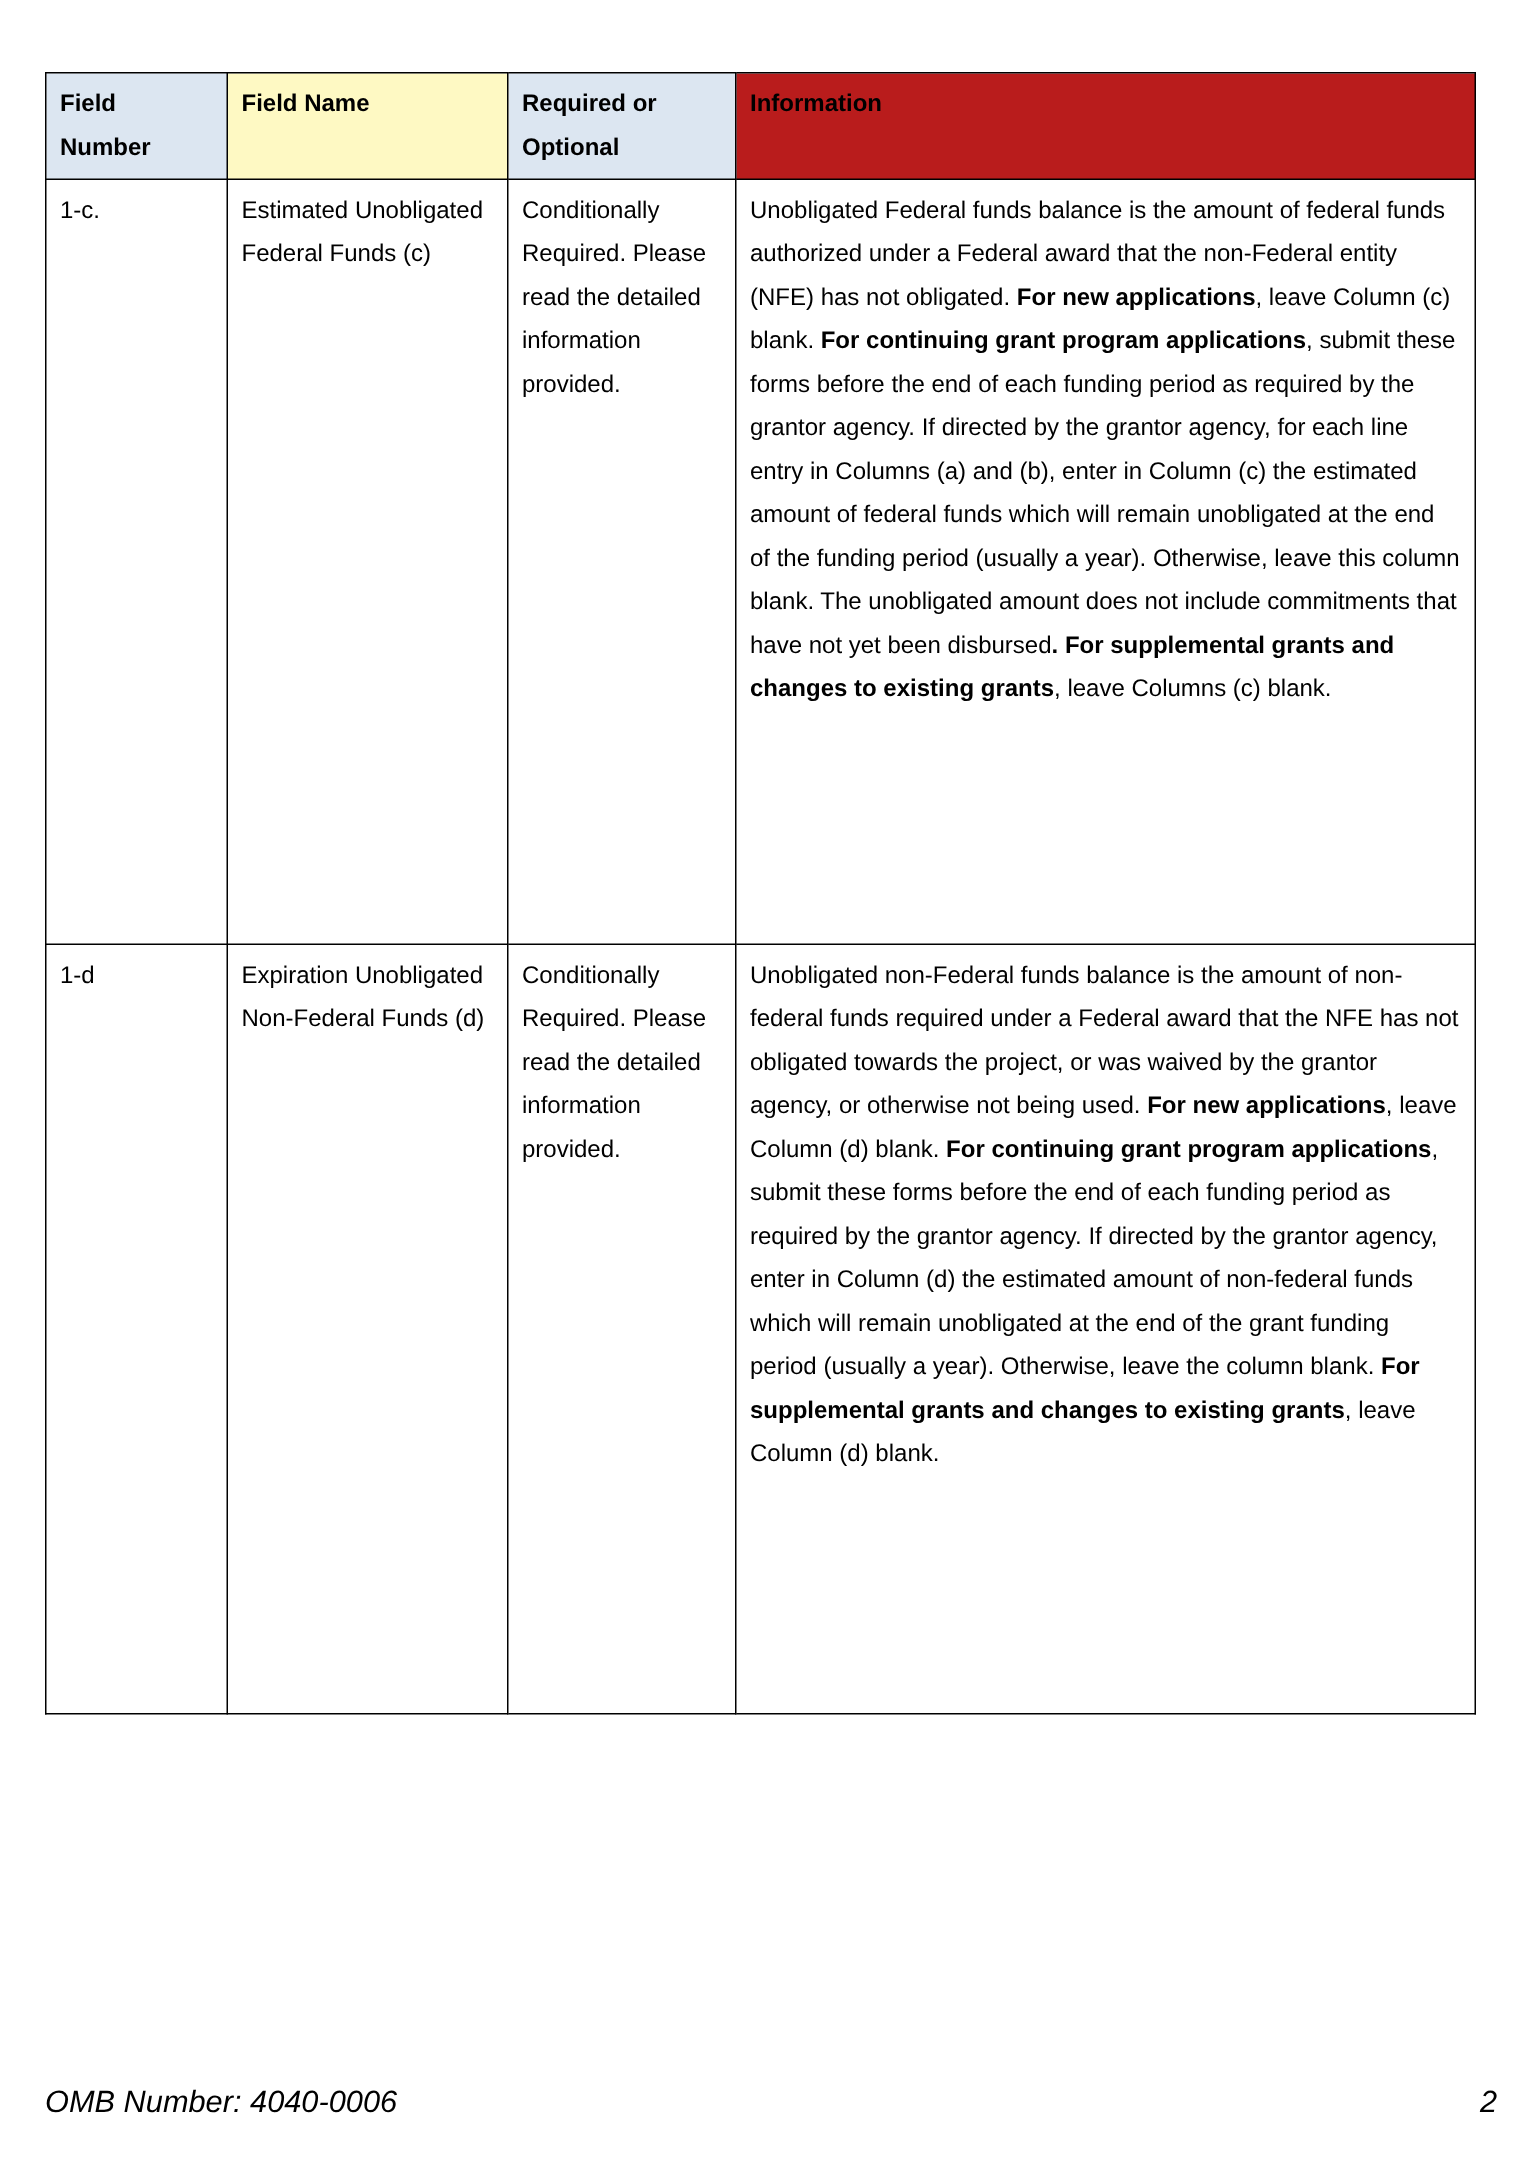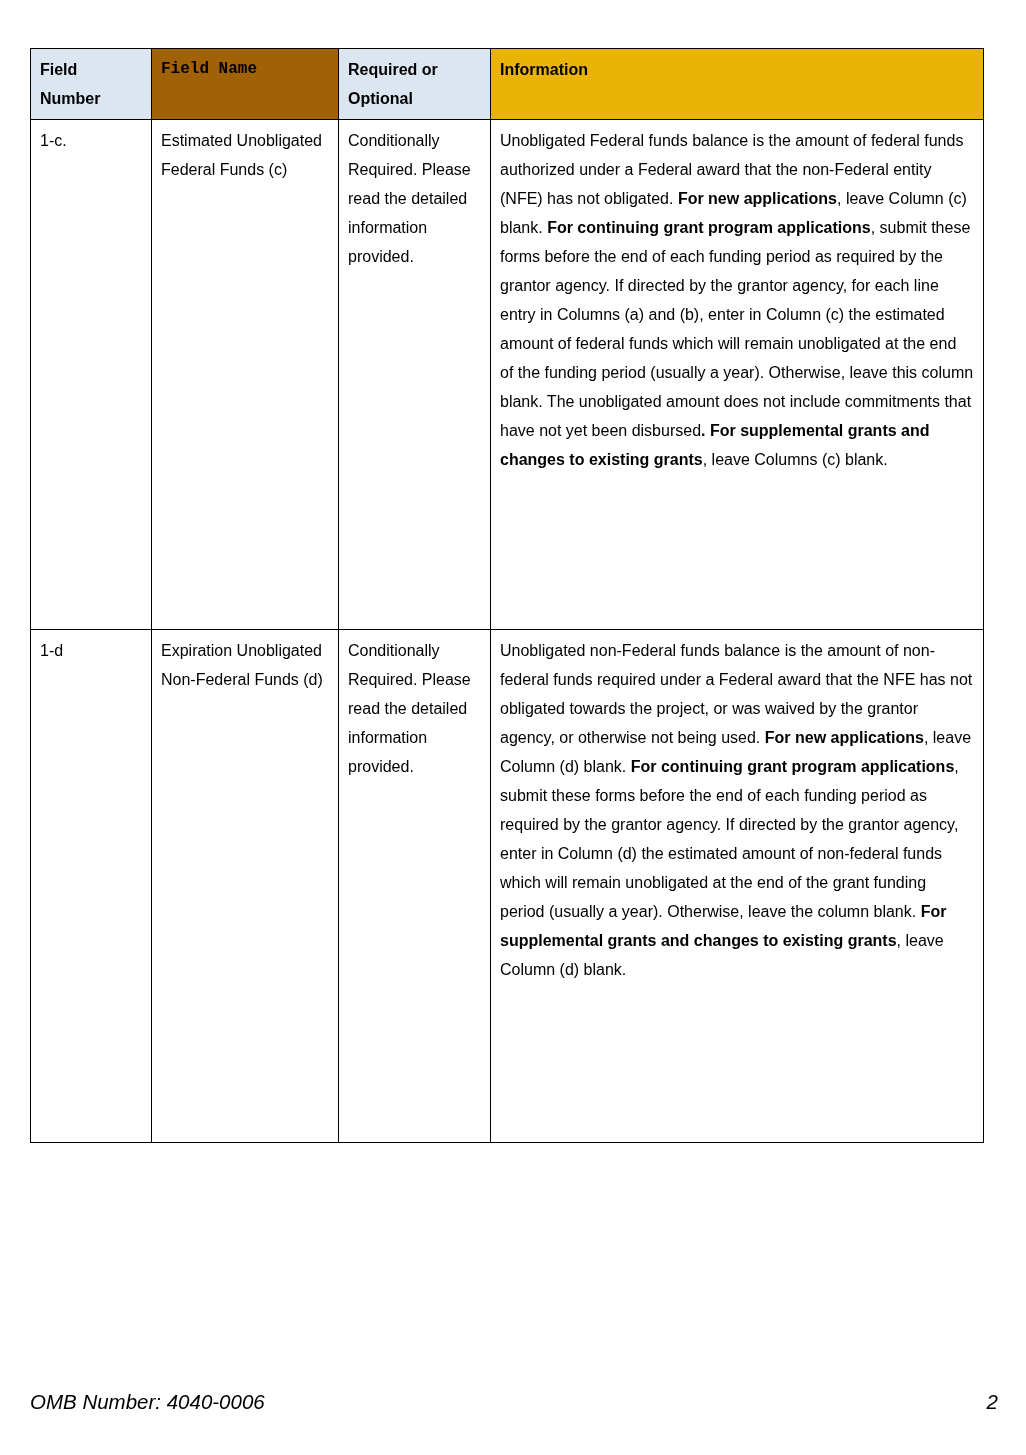--- a/index.html
+++ b/index.html
@@ -68,23 +68,23 @@
   <table class="fields-table">
     <colgroup>
       <col style="width:121px">
       <col style="width:187px">
       <col style="width:152px">
       <col style="width:493px">
     </colgroup>
     <thead>
       <tr class="header-row">
         <th style="background-color: rgb(220, 230, 241);">Field Number</th>
-        <th style="background-color: #a16207; font-family: Liberation Mono, monospace;">Field Name</th>
+        <th style="background-color: #fef9c3;">Field Name</th>
         <th style="background-color: rgb(220, 230, 241); margin-left: 16px;">Required or Optional</th>
-        <th style="background-color: #eab308;">Information</th>
+        <th style="background-color: #b91c1c;">Information</th>
       </tr>
     </thead>
     <tbody>
       <tr class="body-row-0">
         <td>1-c.</td>
         <td>Estimated Unobligated Federal Funds (c)</td>
         <td>Conditionally Required. Please read the detailed information provided.</td>
         <td><span>Unobligated Federal funds balance is the amount of federal funds authorized under a Federal award that the non-Federal entity (NFE) has not obligated. </span><span class="b">For new applications</span><span>, leave Column (c) blank. </span><span class="b">For continuing grant program applications</span><span>, submit these forms before the end of each funding period as required by the grantor agency. If directed by the grantor agency, for each line entry in Columns (a) and (b), enter in Column (c) the estimated amount of federal funds which will remain unobligated at the end of the funding period (usually a year). Otherwise, leave this column blank. The unobligated amount does not include commitments that have not yet been disbursed</span><span class="b">. For supplemental grants and changes to existing grants</span><span>, leave Columns (c) blank.</span></td>
       </tr>
       <tr class="body-row-1">

